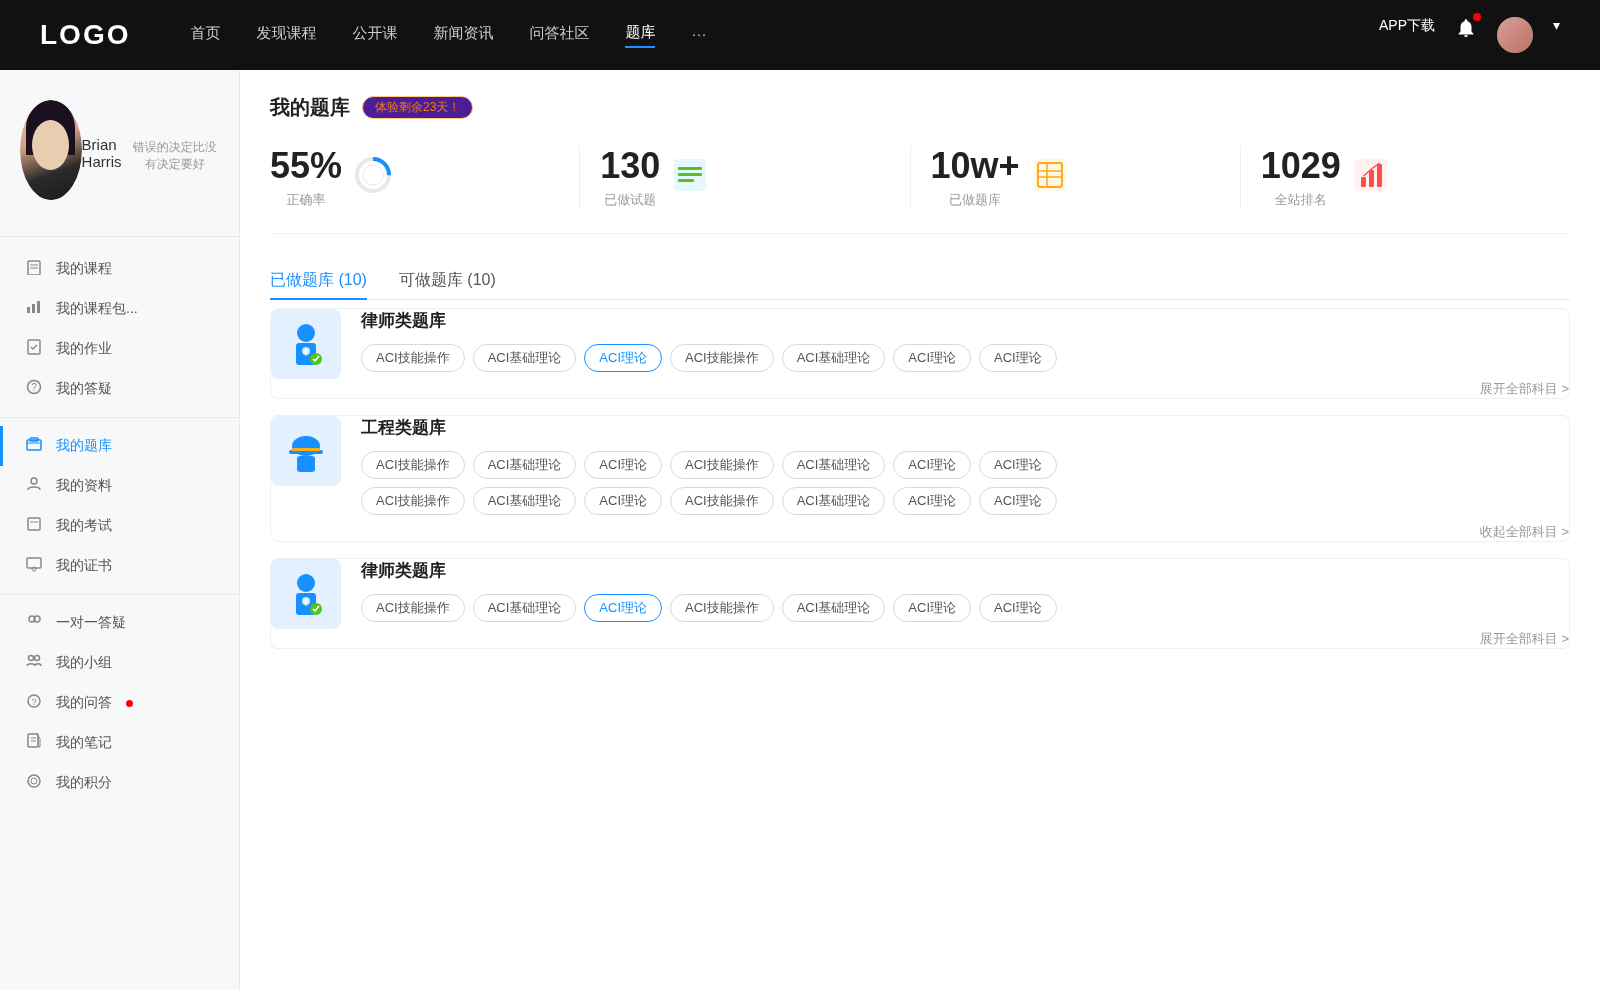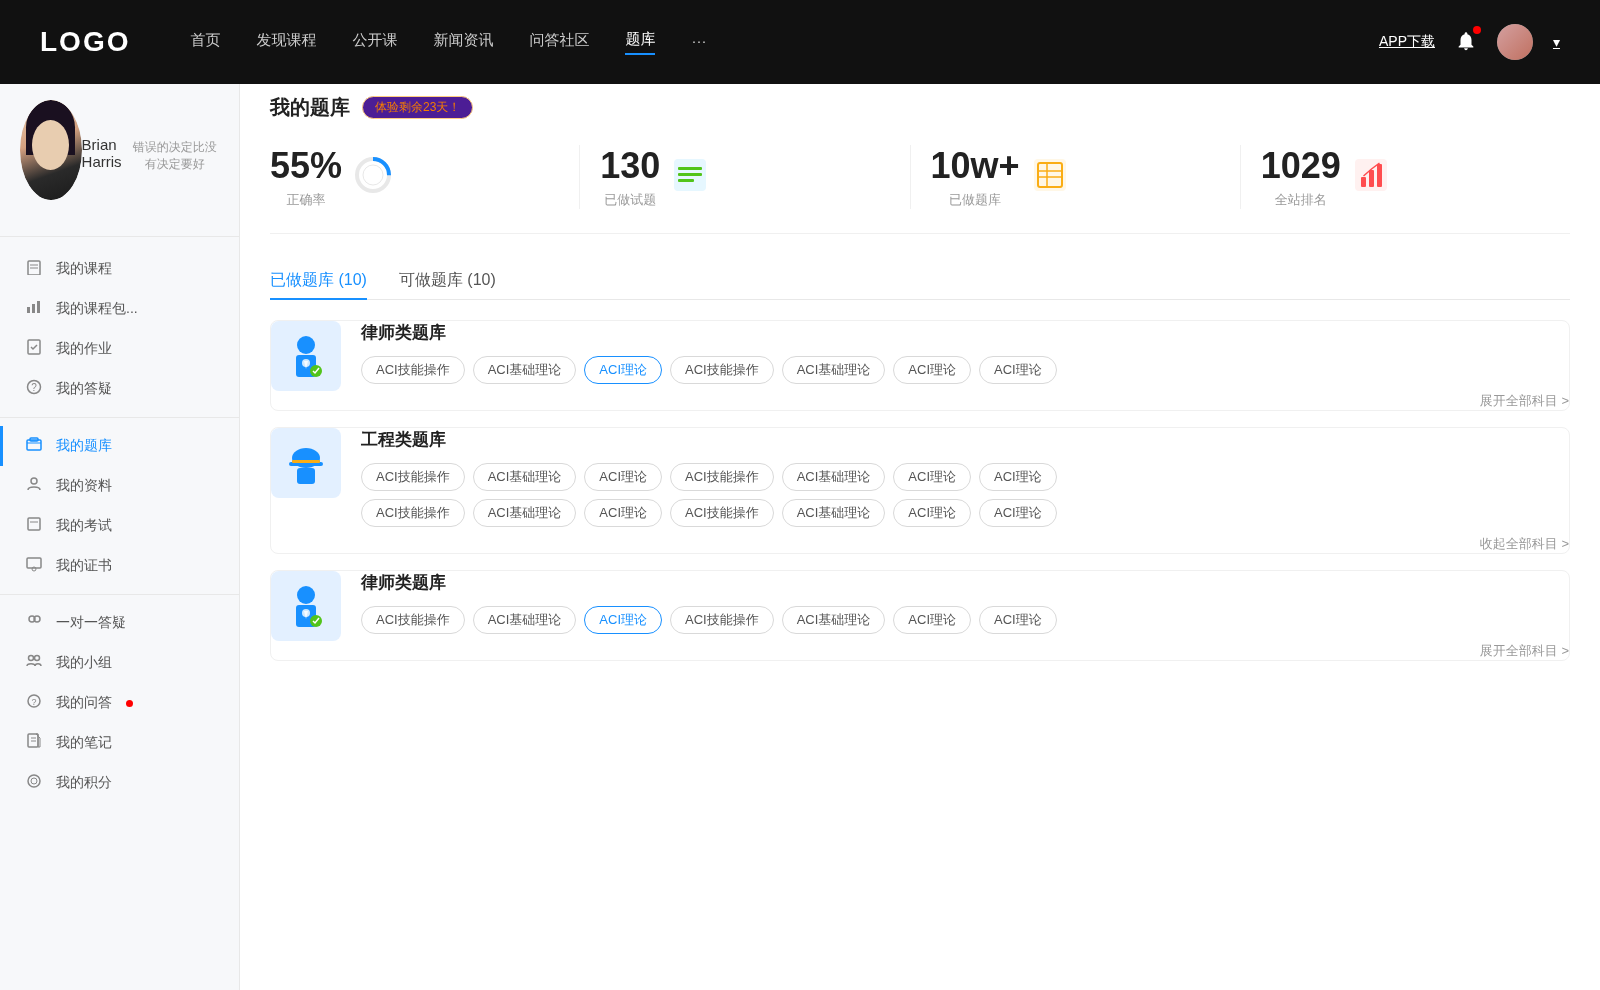--- a/index.html
+++ b/index.html
@@ -1,21 +1,21 @@
 <!DOCTYPE html>
 <html><head>
   <meta charset="utf-8">
   <style>
     * { box-sizing: border-box; margin: 0; padding: 0; }
     body { font-family: 'PingFang SC', 'Microsoft YaHei', sans-serif; background: #f0f2f5; min-height: 990px; }
 
     
     .topnav {
       background: #111;
-      height: 84px;
+      height: 70px;
       display: flex;
       align-items: center;
       padding: 0 40px;
       position: fixed;
       top: 0; left: 0; right: 0;
       z-index: 100;
     }
     .topnav-logo {
       color: white;
       font-size: 28px;
@@ -35,25 +35,23 @@
       font-size: 15px;
       cursor: pointer;
       padding-bottom: 4px;
     }
     .topnav-link.active {
       color: white;
       border-bottom: 2px solid #1890ff;
     }
     .topnav-right {
       display: flex;
-      align-items: center;
       gap: 20px;
       color: white;
       font-size: 14px;
-      text-decoration: underline;
     }
     .topnav-app-btn {
       color: white;
       font-size: 14px;
       cursor: pointer;
     }
     .bell-icon {
       position: relative;
       cursor: pointer;
     }
@@ -217,21 +215,21 @@
       font-size: 13px;
       color: #999;
       margin-top: 4px;
     }
 
     
     .tabs-row {
       display: flex;
       gap: 32px;
       border-bottom: 1px solid #e8e8e8;
-      margin-bottom: 20px;
+      margin-bottom: 8px;
     }
     .tab {
       padding: 8px 0;
       font-size: 16px;
       color: #555;
       cursor: pointer;
       position: relative;
     }
     .tab.active {
       color: #1890ff;

